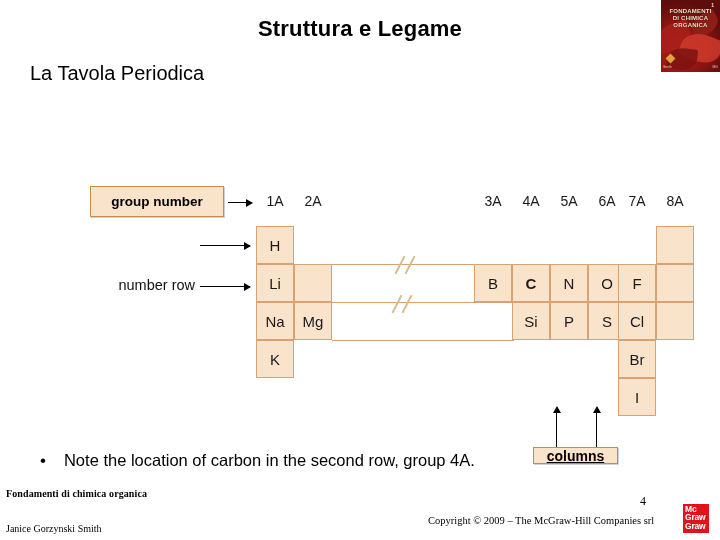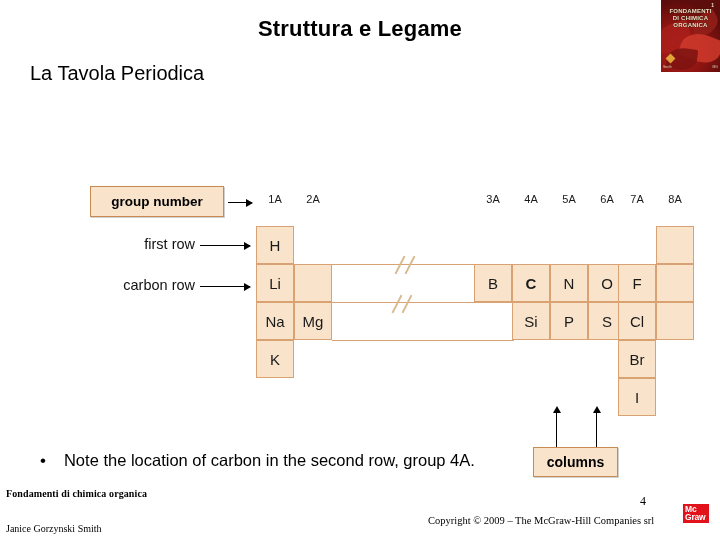--- a/index.html
+++ b/index.html
@@ -112,40 +112,40 @@
     justify-content: center;
     font-family: "Liberation Sans", sans-serif;
   }
   .cell.bold { font-weight: bold; }
   .cell.empty { color: transparent; }
 
   .grouplabel {
     position: absolute;
     width: 38px;
     text-align: center;
-    font-size: 11px;
+    font-size: 14px;
     color: #1a1a1a;
   }
 
   
   .callout {
     position: absolute;
     box-sizing: border-box;
     background: #f9e4cb;
     border: 1px solid #c58b50;
     box-shadow: 1px 1px 0 rgba(0,0,0,.18);
     font-weight: bold;
     font-size: 13.5px;
     display: flex;
     align-items: center;
     justify-content: center;
     color: #000;
   }
   #callout-group-number { left: 90px; top: 186px; width: 134px; height: 31px; }
-  #callout-columns { left: 533px; top: 447px; width: 85px; height: 30px; font-size: 14px;}
+  #callout-columns { left: 533px; top: 447px; width: 85px; height: 17px; font-size: 14px; text-decoration: underline;}
 
   
   .sidelabel {
     position: absolute;
     font-size: 14.5px;
     color: #111;
     text-align: right;
     white-space: nowrap;
   }
   #label-first-row { left: 70px; top: 236px; width: 125px; }
@@ -257,21 +257,21 @@
     font-weight: normal;
     font-size: 10.5px;
     color: #000;
     white-space: nowrap;
   }
   #mcgraw-logo {
     position: absolute;
     left: 683px;
     top: 504px;
     width: 26px;
-    height: 19px;
+    height: 29px;
     background: #e1121a;
     color: #fff;
     font-family: "Liberation Sans", sans-serif;
     font-weight: bold;
     font-size: 8.5px;
     line-height: 8.4px;
     padding: 1px 0 0 2px;
     box-sizing: border-box;
     letter-spacing: -.2px;
   }
@@ -342,24 +342,23 @@
       <div class="cell" style="left: 618px; top: 302px;">Cl</div>
       <div class="cell empty" style="left: 656px; top: 302px;"></div>
       <div class="cell" style="left: 256px; top: 340px;">K</div>
       <div class="cell" style="left: 618px; top: 340px;">Br</div>
       <div class="cell" style="left: 618px; top: 378px;">I</div>
     </div>
 
   <div class="callout" id="callout-group-number">group number</div>
   <div class="arrow-h" id="arrow-group-number"></div>
 
-  <div class="sidelabel" id="label-first-row">first row</div>
   <div class="arrow-h" id="arrow-first-row"></div>
 
-  <div class="sidelabel" id="label-second-row">carbon row</div>
+  <div class="sidelabel" id="label-second-row">number row</div>
   <div class="arrow-h" id="arrow-second-row"></div>
 
   <div class="arrow-v" id="arrow-col-1"></div>
   <div class="arrow-v" id="arrow-col-2"></div>
   <div class="callout" id="callout-columns">columns</div>
 </div>
 
 <div id="bullet-row">
   <span id="bullet-dot">•</span>
   <span id="bullet-text">Note the location of carbon in the second row, group 4A.</span>

